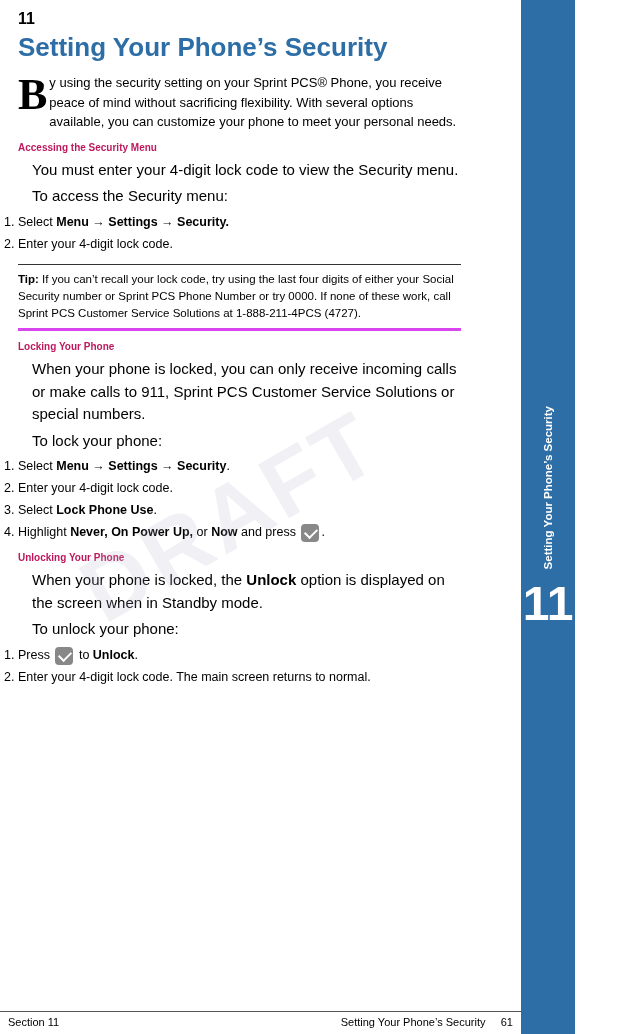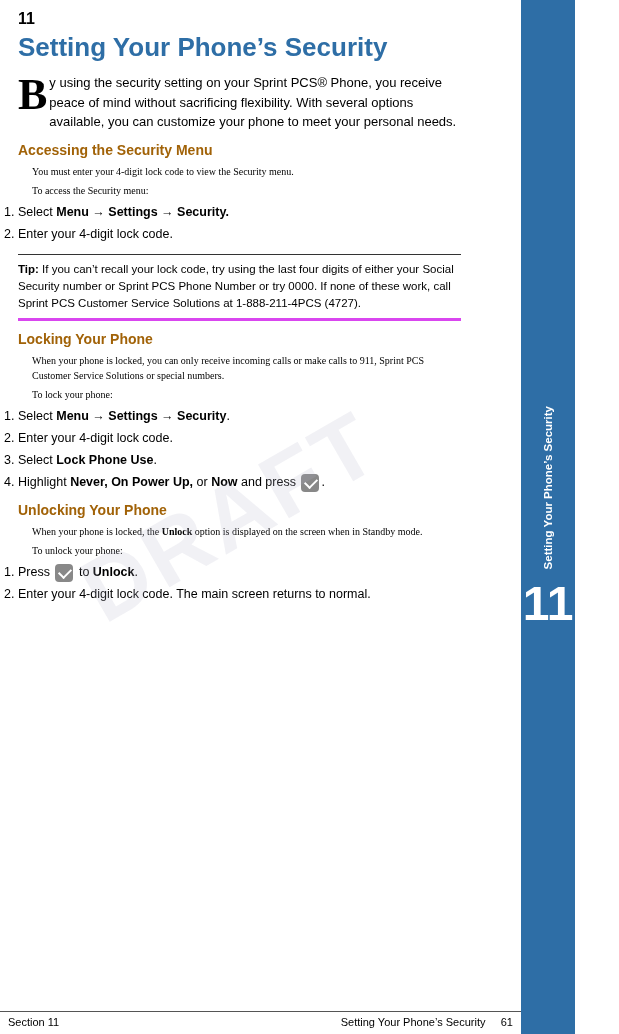--- a/index.html
+++ b/index.html
@@ -70,32 +70,31 @@
     .drop-cap {
       float: left;
       font-size: 44px;
       font-weight: bold;
       line-height: 0.8;
       margin-right: 2px;
       margin-top: 4px;
       font-family: Georgia, serif;
     }
     .section-heading {
-      color: #a16207;
-      font-size: 14px;
+      color: #be185d;
+      font-size: 10px;
       font-weight: bold;
       margin-top: 10px;
       margin-bottom: 6px;
     }
     .indent-text {
       margin-left: 14px;
-      font-size: 10px;
+      font-size: 15px;
       line-height: 1.5;
       margin-bottom: 4px;
-      font-family: Liberation Serif, serif;
     }
     .numbered-list {
       margin-bottom: 6px;
     }
     .numbered-list li {
       font-size: 12.5px;
       line-height: 1.6;
       margin-bottom: 2px;
     }
     .bold { font-weight: bold; }

